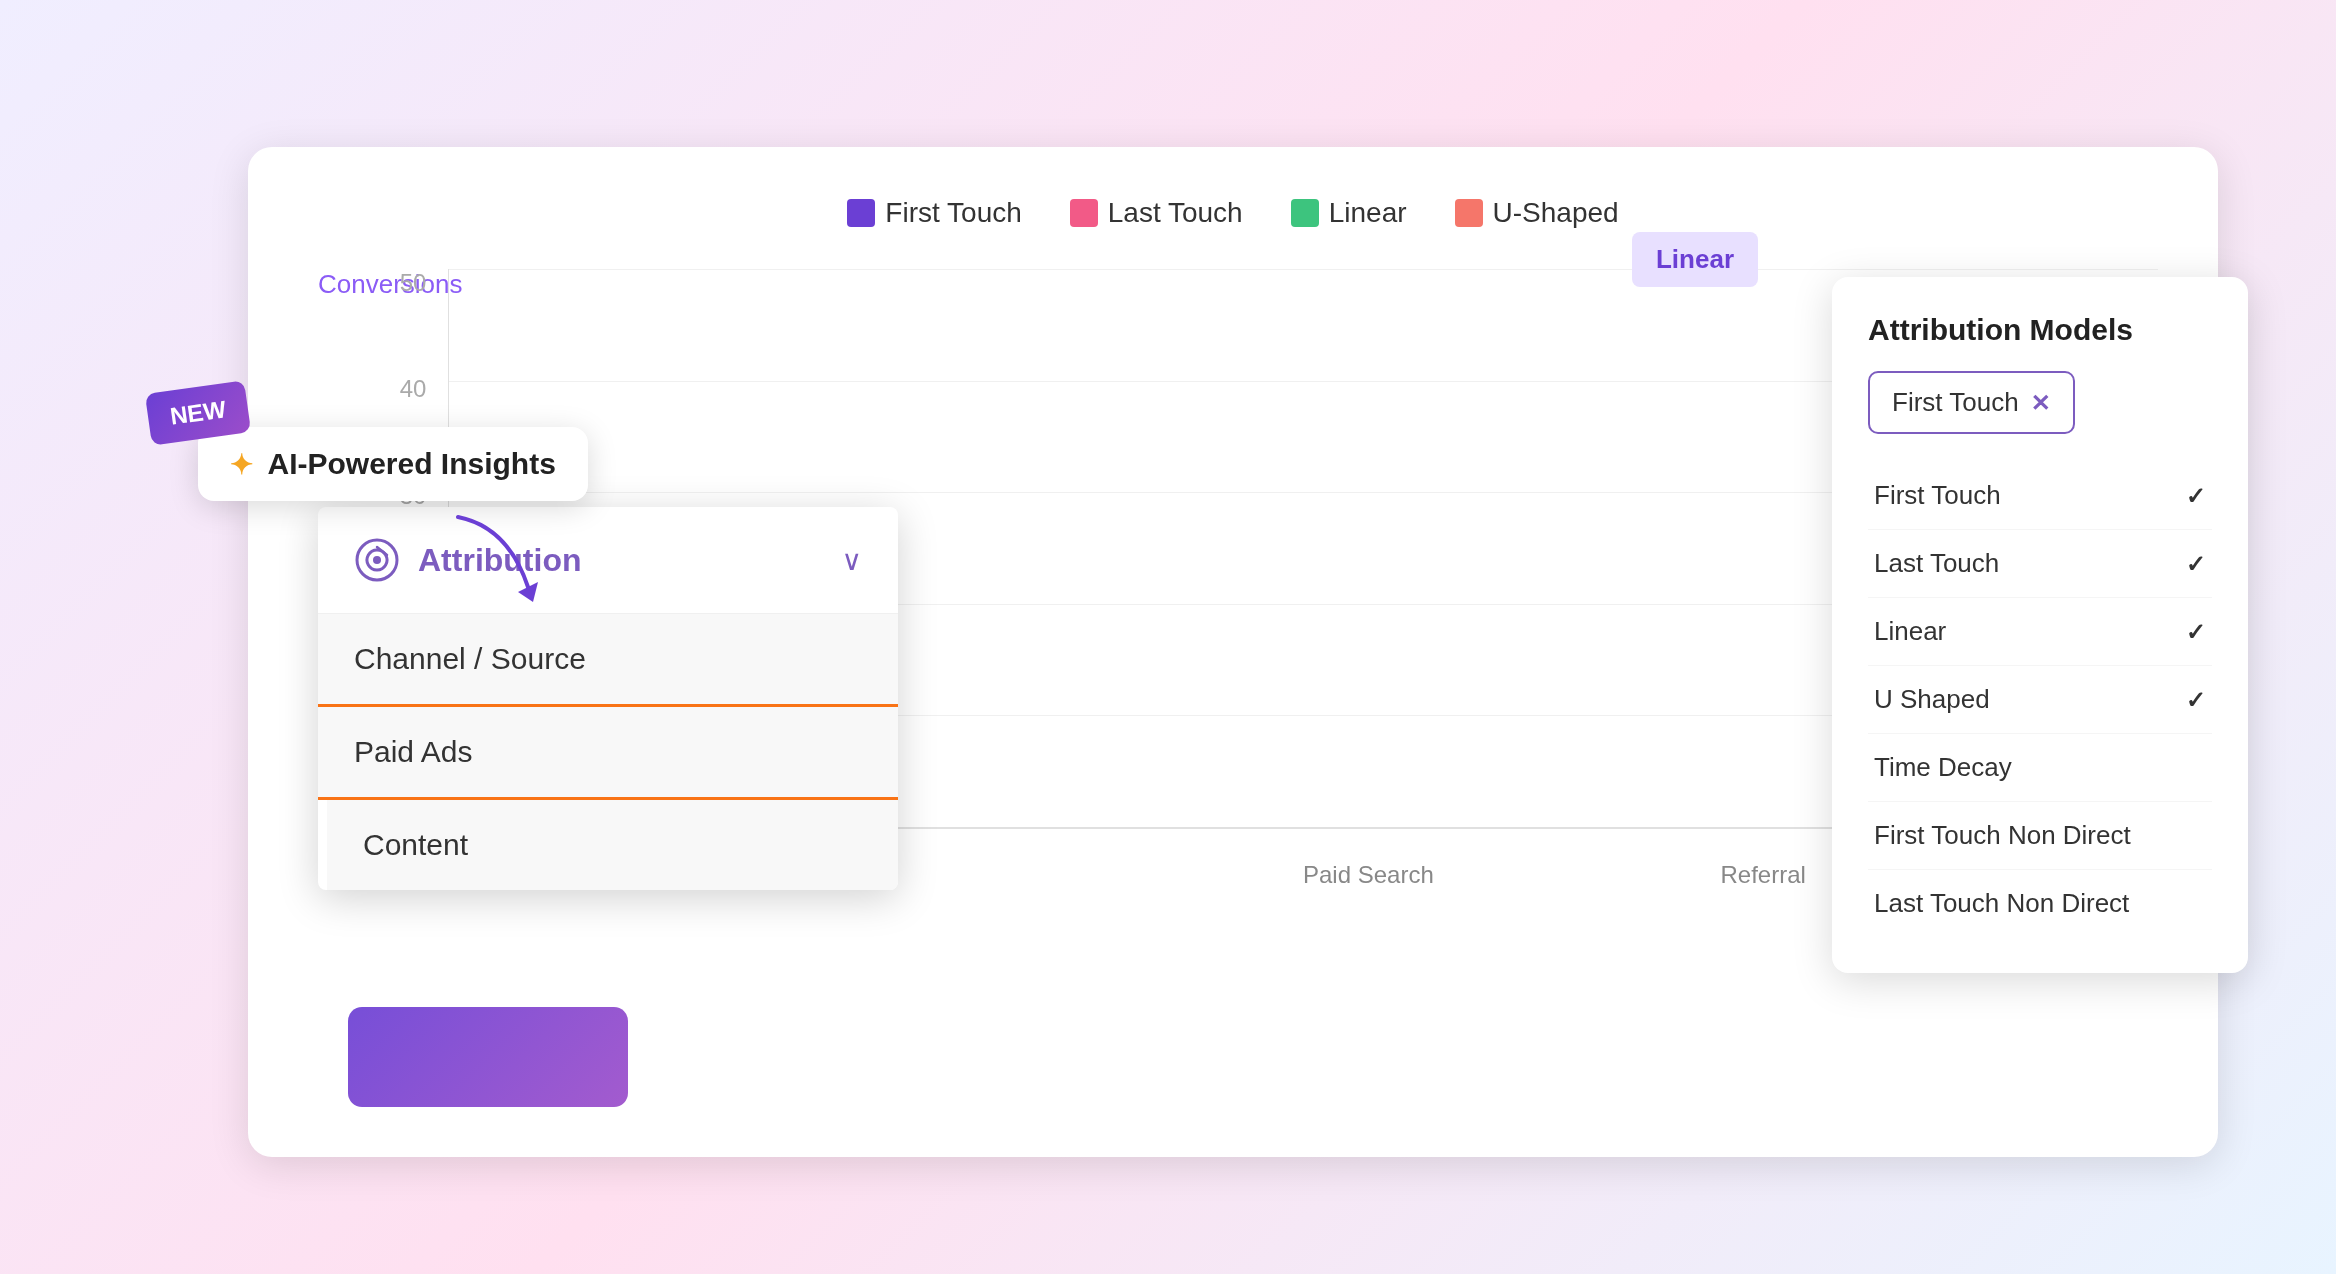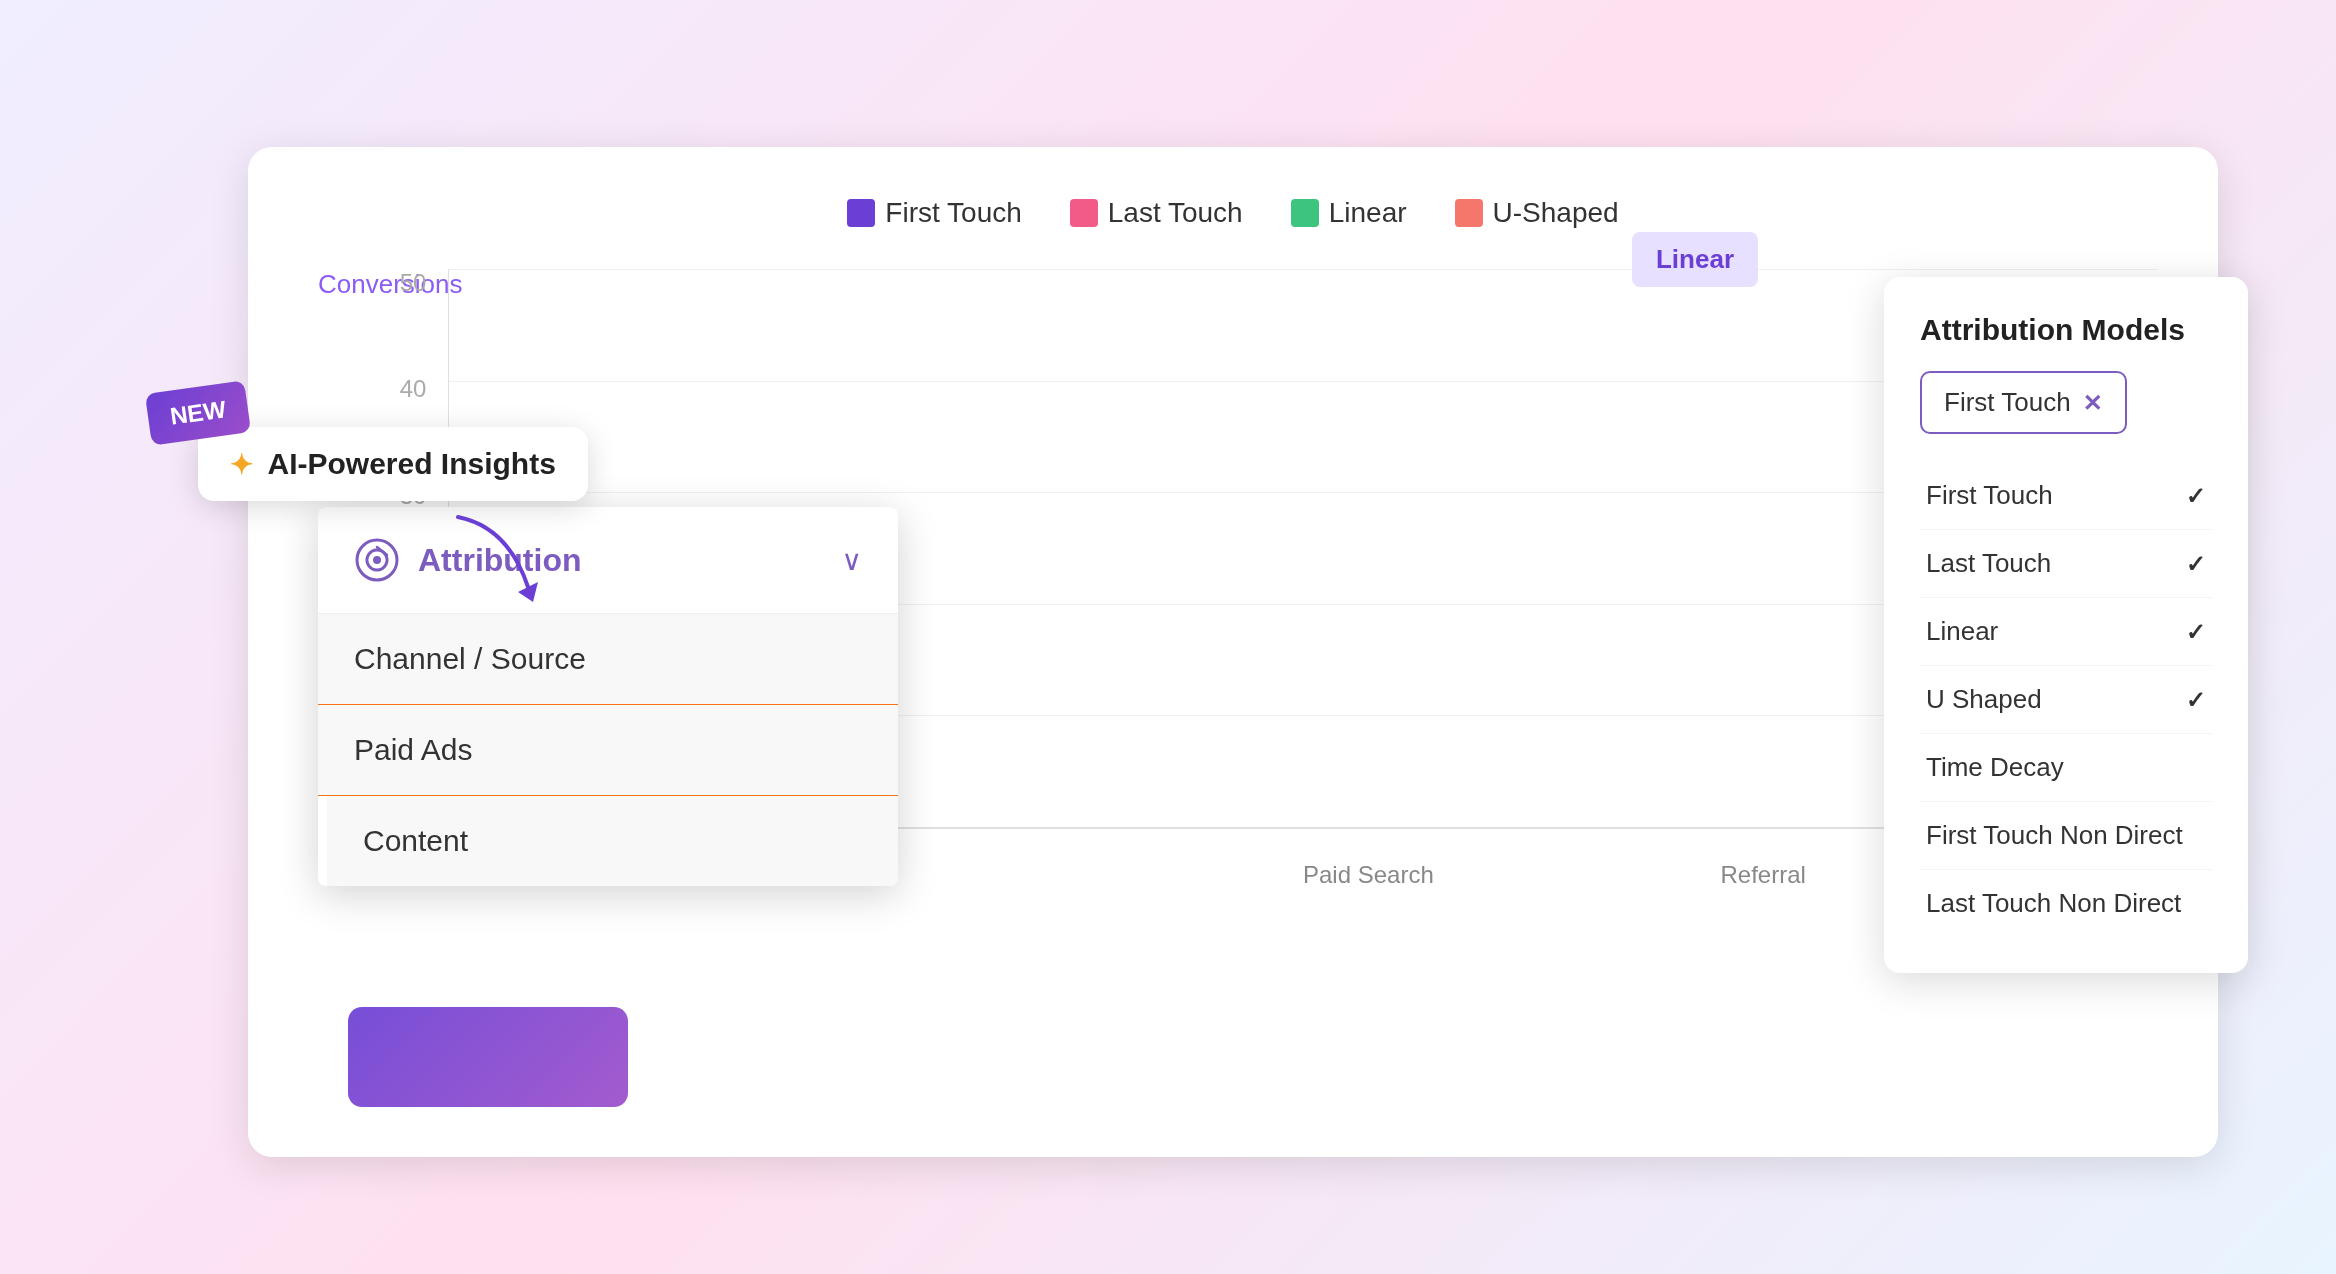--- a/index.html
+++ b/index.html
@@ -189,34 +189,34 @@
     .chevron-icon {
       font-size: 28px;
       color: #7c5cbf;
     }
 
     .menu-item {
       padding: 28px 36px;
       font-size: 30px;
       color: #333;
       background: #f8f8f8;
-      border-bottom: 1px solid #f97316;
+      border-bottom: 3px solid #f97316;
       cursor: pointer;
     }
     .menu-item:last-child {
       border-bottom: none;
       margin-left: 9px;
     }
 
     
     .models-panel {
       position: absolute;
       top: 190px;
       right: -30px;
-      width: 364px;
+      width: 416px;
       background: white;
       border-radius: 16px;
       box-shadow: 0 8px 40px rgba(0,0,0,0.15);
       padding: 36px;
       z-index: 10;
     }
 
     .models-title {
       font-size: 30px;
       font-weight: 700;

